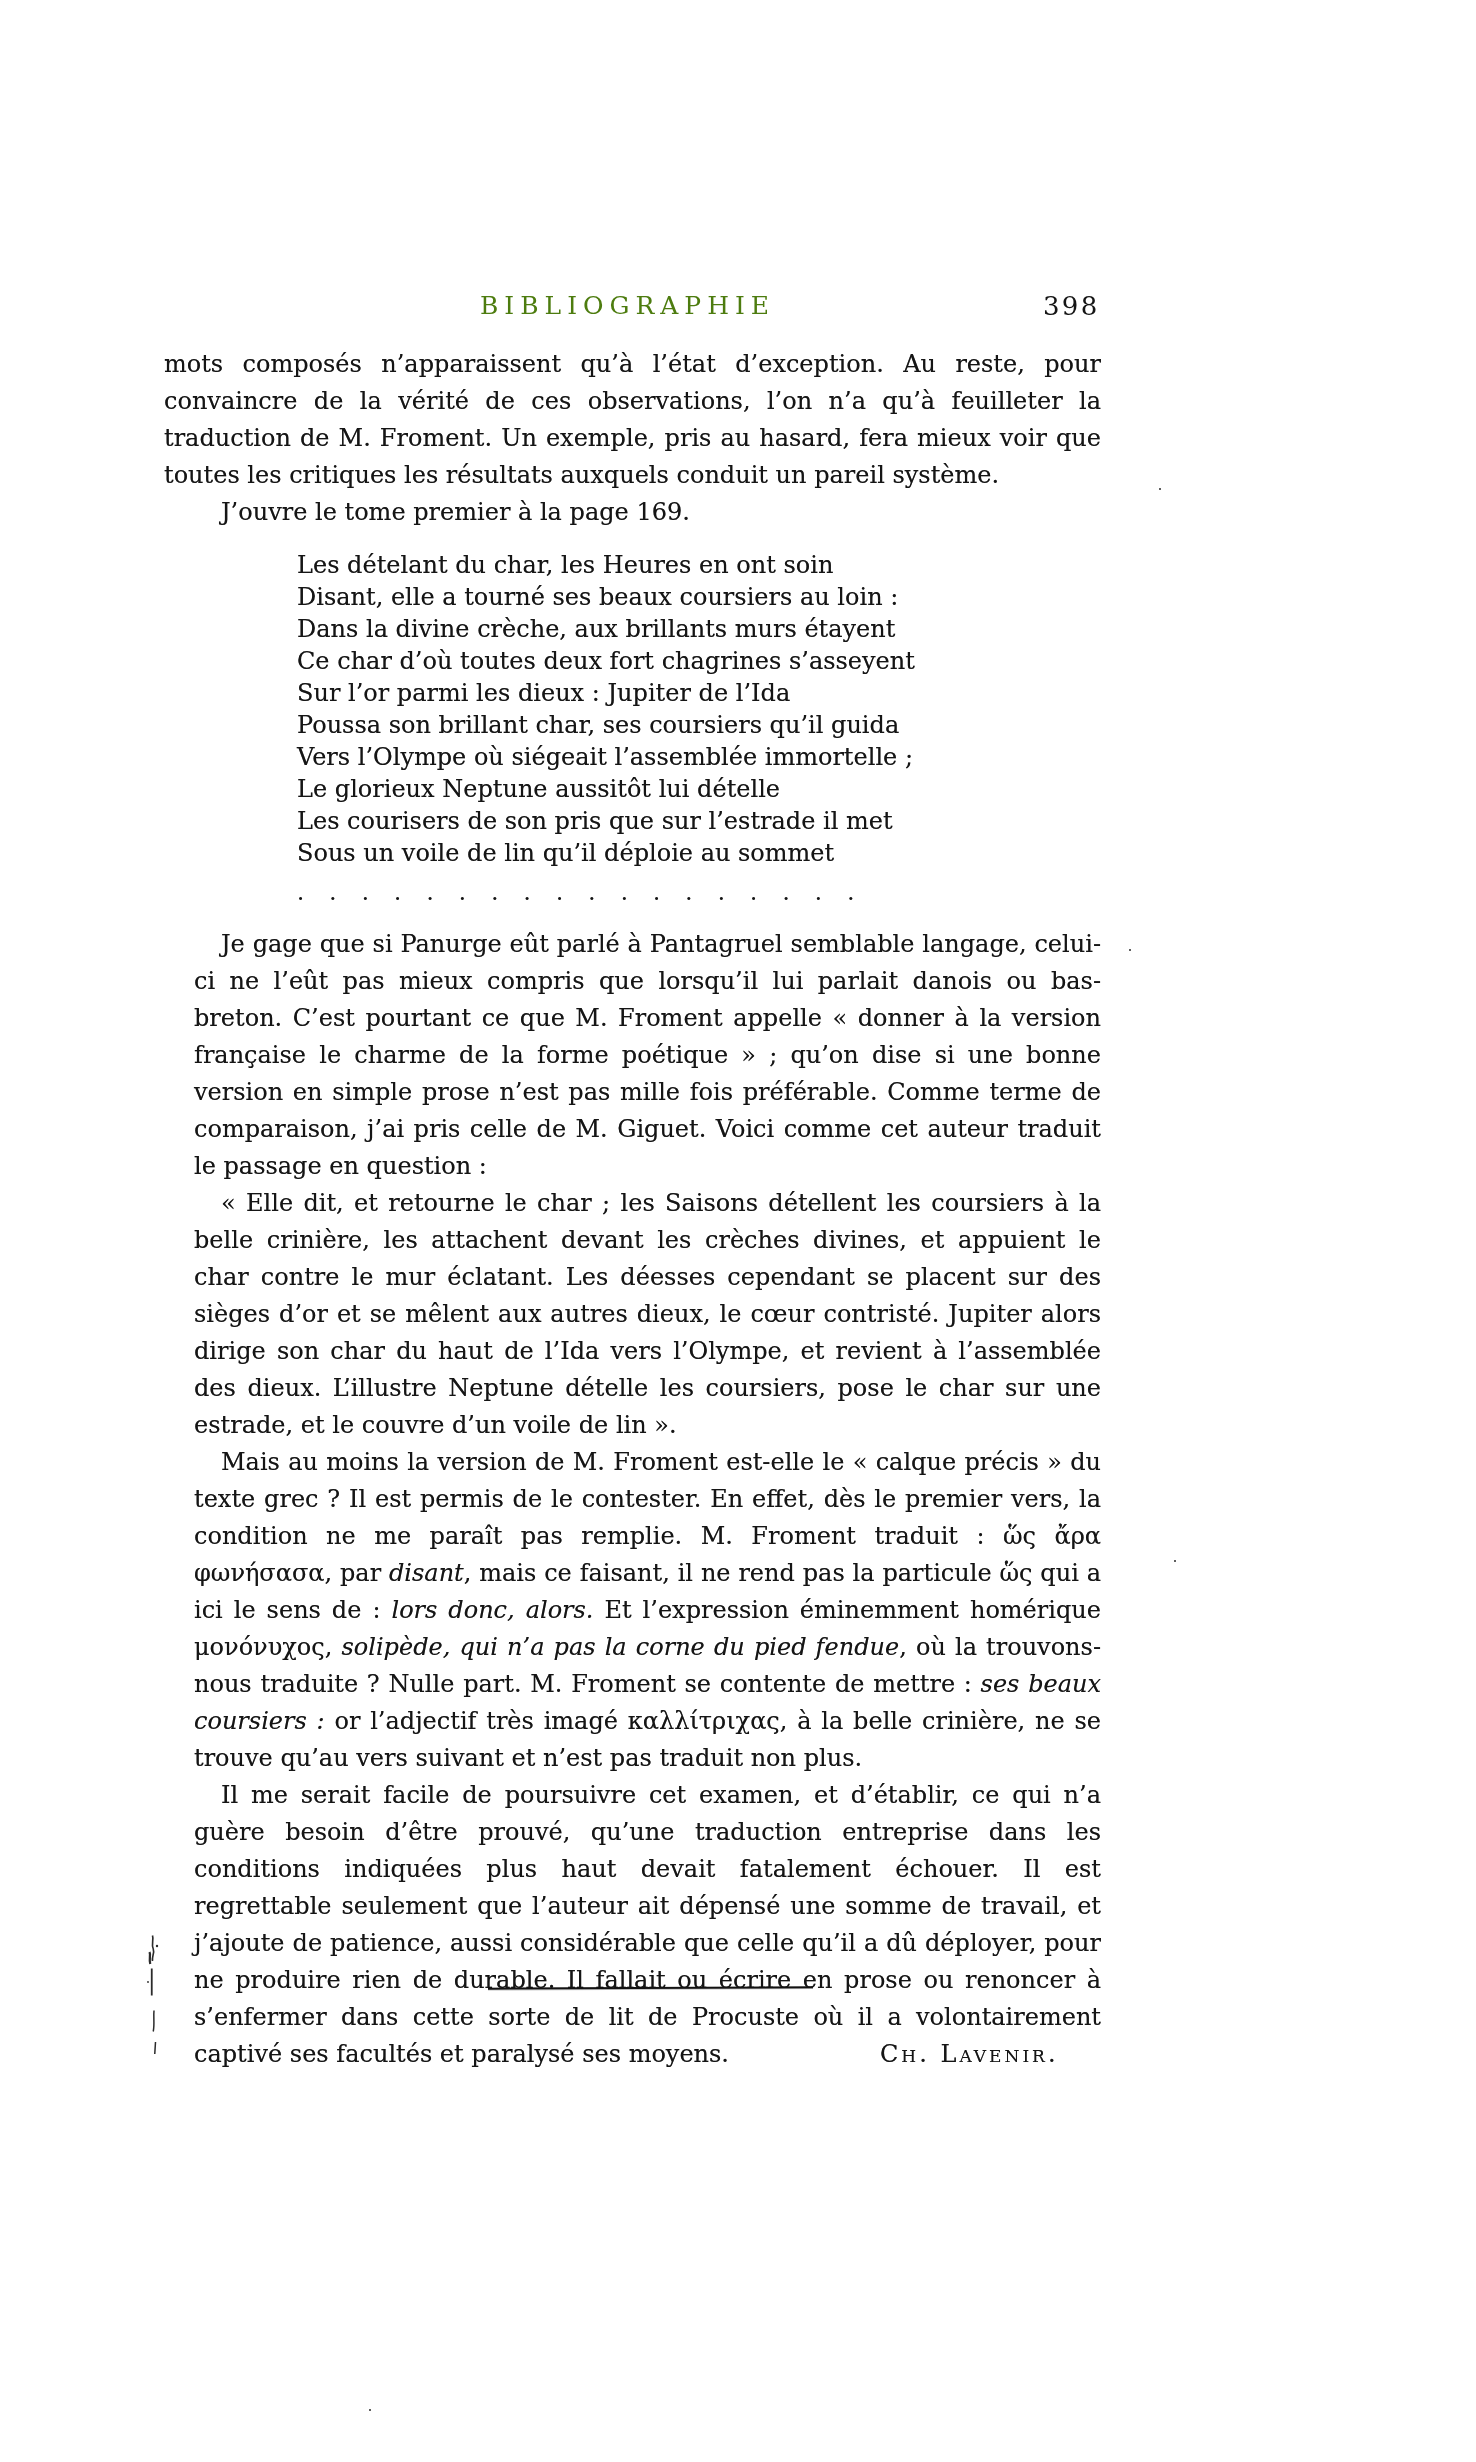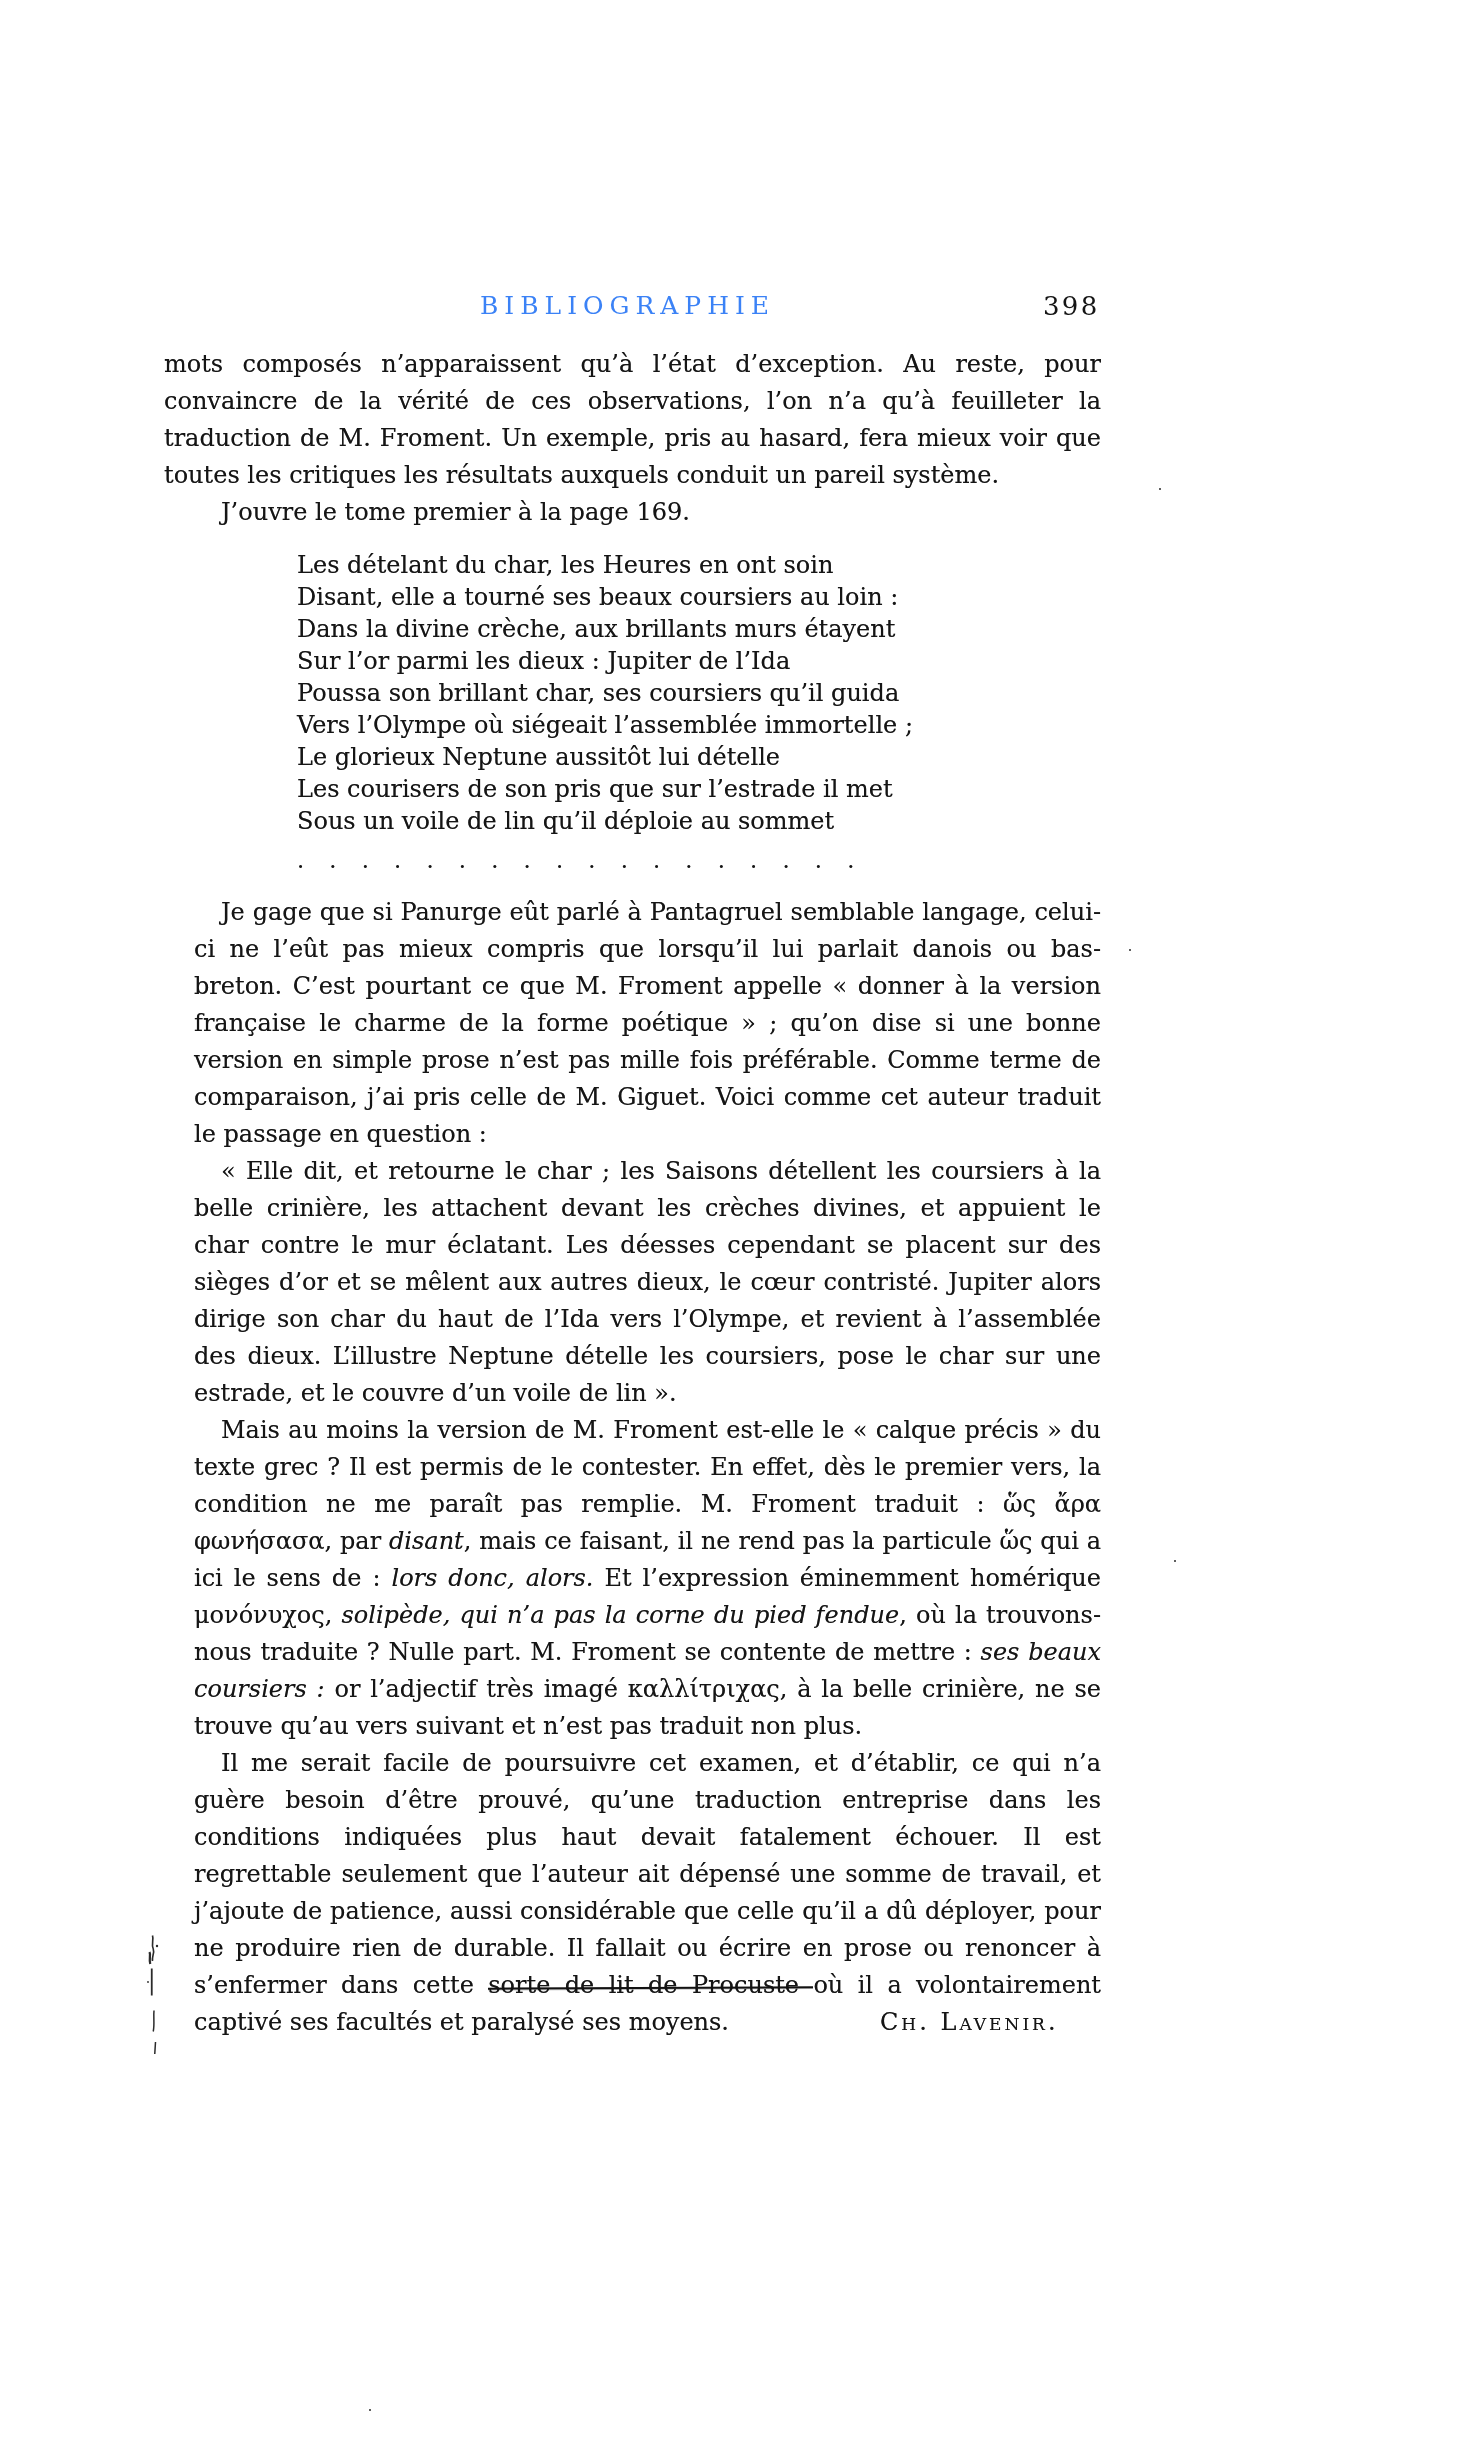--- a/index.html
+++ b/index.html
@@ -23,21 +23,21 @@
     width: 947px;
   }
   .header {
     position: relative;
     height: 38px;
     text-align: center;
   }
   .running-title {
     font-size: 25px;
     letter-spacing: 6px;
-    color: #3b82f6;
+    color: #4d7c0f;
   }
   .page-number {
     position: absolute;
     right: 1.5px;
     top: 0;
     font-size: 26px;
     letter-spacing: 2.3px;
   }
   p.body {
     margin: 0;
@@ -118,20 +118,21 @@
     </div>
 
     <p class="body first"><span>mots composés n’apparaissent qu’à l’état d’exception. Au reste, pour convaincre de la vérité de ces observations, l’on n’a qu’à feuilleter la traduction de M. Froment. Un exemple, pris au hasard, fera mieux voir que toutes les critiques les résultats auxquels conduit un pareil système.</span></p>
 
     <p class="body indent"><span>J’ouvre le tome premier à la page 169.</span></p>
 
     <div class="poem">
       <div class="verse-line">Les dételant du char, les Heures en ont soin</div>
       <div class="verse-line">Disant, elle a tourné ses beaux coursiers au loin :</div>
       <div class="verse-line">Dans la divine crèche, aux brillants murs étayent</div>
+      <div class="verse-line">Ce char d’où toutes deux fort chagrines s’asseyent</div>
       <div class="verse-line">Sur l’or parmi les dieux : Jupiter de l’Ida</div>
       <div class="verse-line">Poussa son brillant char, ses coursiers qu’il guida</div>
       <div class="verse-line">Vers l’Olympe où siégeait l’assemblée immortelle ;</div>
       <div class="verse-line">Le glorieux Neptune aussitôt lui dételle</div>
       <div class="verse-line">Les courisers de son pris que sur l’estrade il met</div>
       <div class="verse-line">Sous un voile de lin qu’il déploie au sommet</div>
       <div class="verse-dots">. . . . . . . . . . . . . . . . . .</div>
     </div>
 
     <p class="body indent"><span>Je gage que si Panurge eût parlé à Pantagruel semblable langage, celui-ci ne l’eût pas mieux compris que lorsqu’il lui parlait danois ou bas-breton. C’est pourtant ce que M. Froment appelle « donner à la version française le charme de la forme poétique » ; qu’on dise si une bonne version en simple prose n’est pas mille fois préférable. Comme terme de comparaison, j’ai pris celle de M. Giguet. Voici comme cet auteur traduit le passage en question :</span></p>

